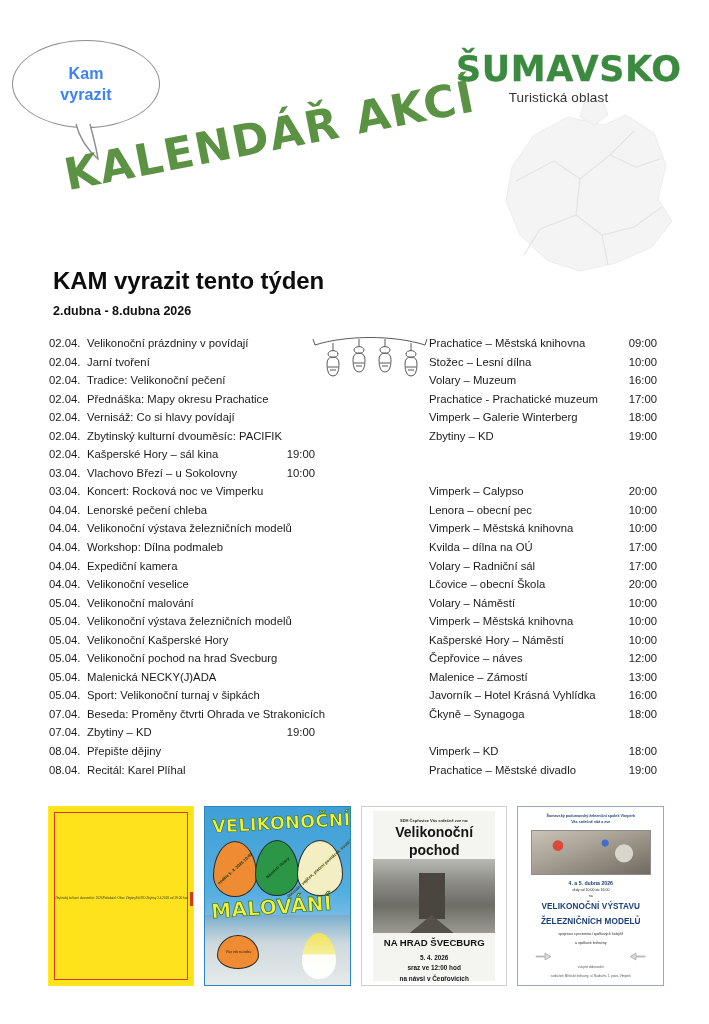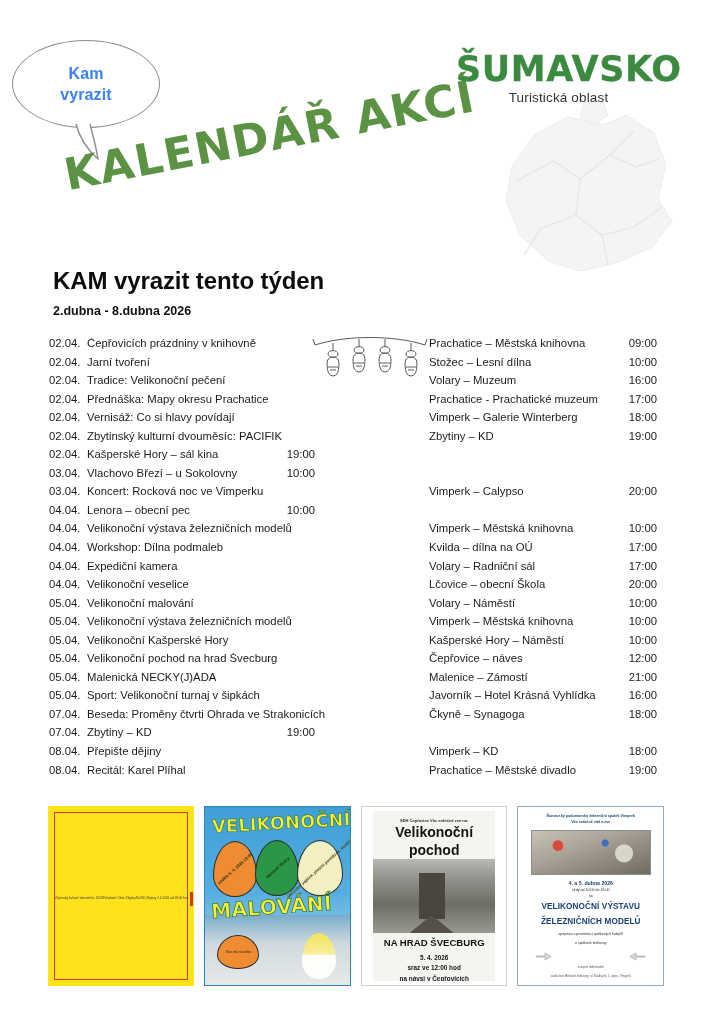--- a/index.html
+++ b/index.html
@@ -527,21 +527,21 @@
     <path d="M67 26 q0 -7 6 -7 q6 0 6 7 q0 12 -6 12 q-6 0 -6 -12 Z"></path>
     <path d="M93 30 q0 -7 6 -7 q6 0 6 7 q0 12 -6 12 q-6 0 -6 -12 Z"></path>
     <path d="M16 33 h10 M42 29 h10 M68 29 h10 M94 33 h10"></path>
     <path d="M18 36 h6 M44 32 h6 M70 32 h6 M96 36 h6"></path>
   </g>
 </svg>
 
 <div class="events">
     <div class="event-row">
       <div class="ev-date">02.04.</div>
-      <div class="ev-name">Čepřovicích prázdniny v knihovně</div>
+      <div class="ev-name">Velikonoční prázdniny v povídají</div>
       <div class="ev-venue">Prachatice – Městská knihovna</div>
       <div class="ev-time">09:00</div>
     </div>
     <div class="event-row">
       <div class="ev-date">02.04.</div>
       <div class="ev-name">Jarní tvoření</div>
       <div class="ev-venue">Stožec – Lesní dílna</div>
       <div class="ev-time">10:00</div>
     </div>
     <div class="event-row">
@@ -579,20 +579,21 @@
       <div class="ev-time">10:00</div>
     </div>
     <div class="event-row">
       <div class="ev-date">03.04.</div>
       <div class="ev-name">Koncert: Rocková noc ve Vimperku</div>
       <div class="ev-venue">Vimperk – Calypso</div>
       <div class="ev-time">20:00</div>
     </div>
     <div class="event-row">
       <div class="ev-date">04.04.</div>
+      <div class="ev-name">Lenorské pečení chleba</div>
       <div class="ev-venue">Lenora – obecní pec</div>
       <div class="ev-time">10:00</div>
     </div>
     <div class="event-row">
       <div class="ev-date">04.04.</div>
       <div class="ev-name">Velikonoční výstava železničních modelů</div>
       <div class="ev-venue">Vimperk – Městská knihovna</div>
       <div class="ev-time">10:00</div>
     </div>
     <div class="event-row">
@@ -634,21 +635,21 @@
     <div class="event-row">
       <div class="ev-date">05.04.</div>
       <div class="ev-name">Velikonoční pochod na hrad Švecburg</div>
       <div class="ev-venue">Čepřovice – náves</div>
       <div class="ev-time">12:00</div>
     </div>
     <div class="event-row">
       <div class="ev-date">05.04.</div>
       <div class="ev-name">Malenická NECKY(J)ÁDA</div>
       <div class="ev-venue">Malenice – Zámostí</div>
-      <div class="ev-time">21:00</div>
+      <div class="ev-time">13:00</div>
     </div>
     <div class="event-row">
       <div class="ev-date">05.04.</div>
       <div class="ev-name">Sport: Velikonoční turnaj v šipkách</div>
       <div class="ev-venue">Javorník – Hotel Krásná Vyhlídka</div>
       <div class="ev-time">16:00</div>
     </div>
     <div class="event-row">
       <div class="ev-date">07.04.</div>
       <div class="ev-name">Beseda: Proměny čtvrti Ohrada ve Strakonicích</div>

